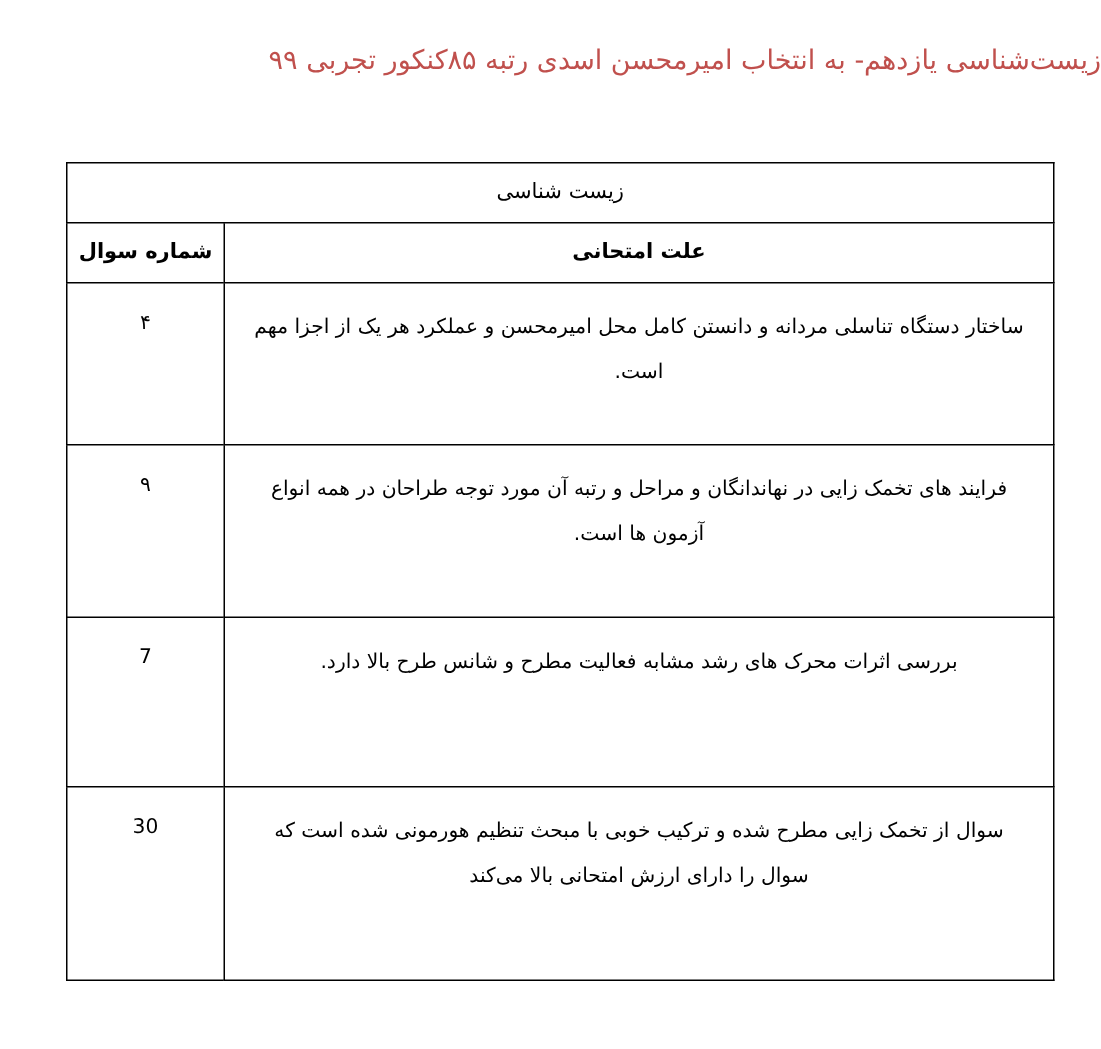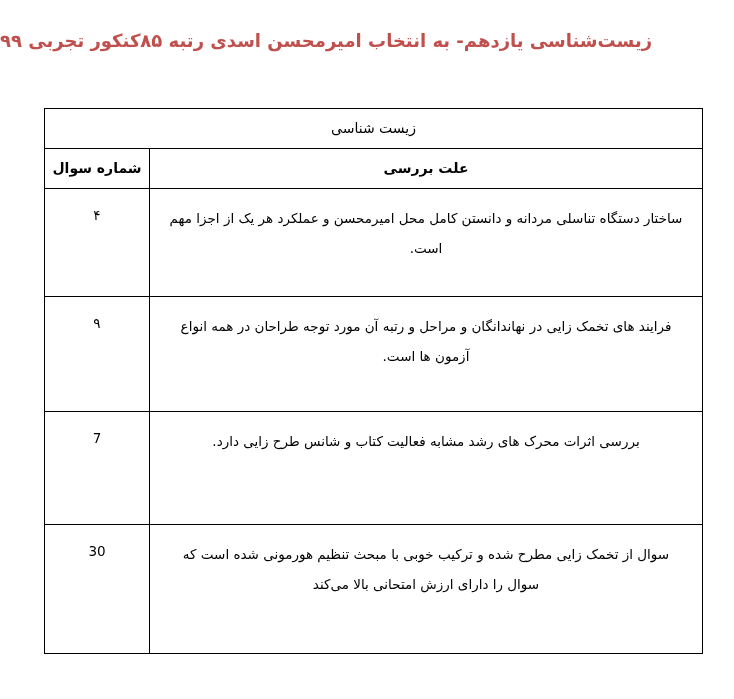--- a/index.html
+++ b/index.html
@@ -22,26 +22,26 @@
     inset: 0;
     background: #ffffff;
   }
 
   
   .doc-title {
     position: absolute;
     top: 26px;
     left: 0;
     width: 734px;
-    text-align: left;
+    text-align: right;
     direction: rtl;
     color: #c0504d;
     font-size: 18px;
     line-height: 30px;
-    font-weight: 700;
+    font-weight: 400;
     white-space: nowrap;
     letter-spacing: 0px;
   }
 
   
   .table-wrap {
     position: absolute;
     top: 108px;
     right: 31px;       
     width: 658px;      
@@ -128,39 +128,39 @@
       <tbody>
 
         <tr class="subject-row">
           <td colspan="2">
             <span class="subject-cell-inner">زیست شناسی</span>
           </td>
         </tr>
 
         <tr class="col-head-row">
           <td>
-            <span class="col-head-inner">علت بررسی</span>
+            <span class="col-head-inner">علت امتحانی</span>
           </td>
           <td>
             <span class="col-head-inner">شماره سوال</span>
           </td>
         </tr>
 
         <tr class="data-row h-r1">
           <td class="reason-cell">ساختار دستگاه تناسلی مردانه و دانستن کامل محل امیرمحسن و عملکرد هر یک از اجزا مهم است.</td>
           <td class="num-cell">۴</td>
         </tr>
 
         <tr class="data-row h-r2">
           <td class="reason-cell">فرایند های تخمک زایی در نهاندانگان و مراحل و رتبه آن مورد توجه طراحان در همه انواع آزمون ها است.</td>
           <td class="num-cell">۹</td>
         </tr>
 
         <tr class="data-row h-r3">
-          <td class="reason-cell">بررسی اثرات محرک های رشد مشابه فعالیت کتاب و شانس طرح زایی دارد.</td>
+          <td class="reason-cell">بررسی اثرات محرک های رشد مشابه فعالیت مطرح و شانس طرح بالا دارد.</td>
           <td class="num-cell">7</td>
         </tr>
 
         <tr class="data-row h-r4">
           <td class="reason-cell">سوال از تخمک زایی مطرح شده و ترکیب خوبی با مبحث تنظیم هورمونی شده است که سوال را دارای ارزش امتحانی بالا می‌کند</td>
           <td class="num-cell">30</td>
         </tr>
 
       </tbody>
     </table>

